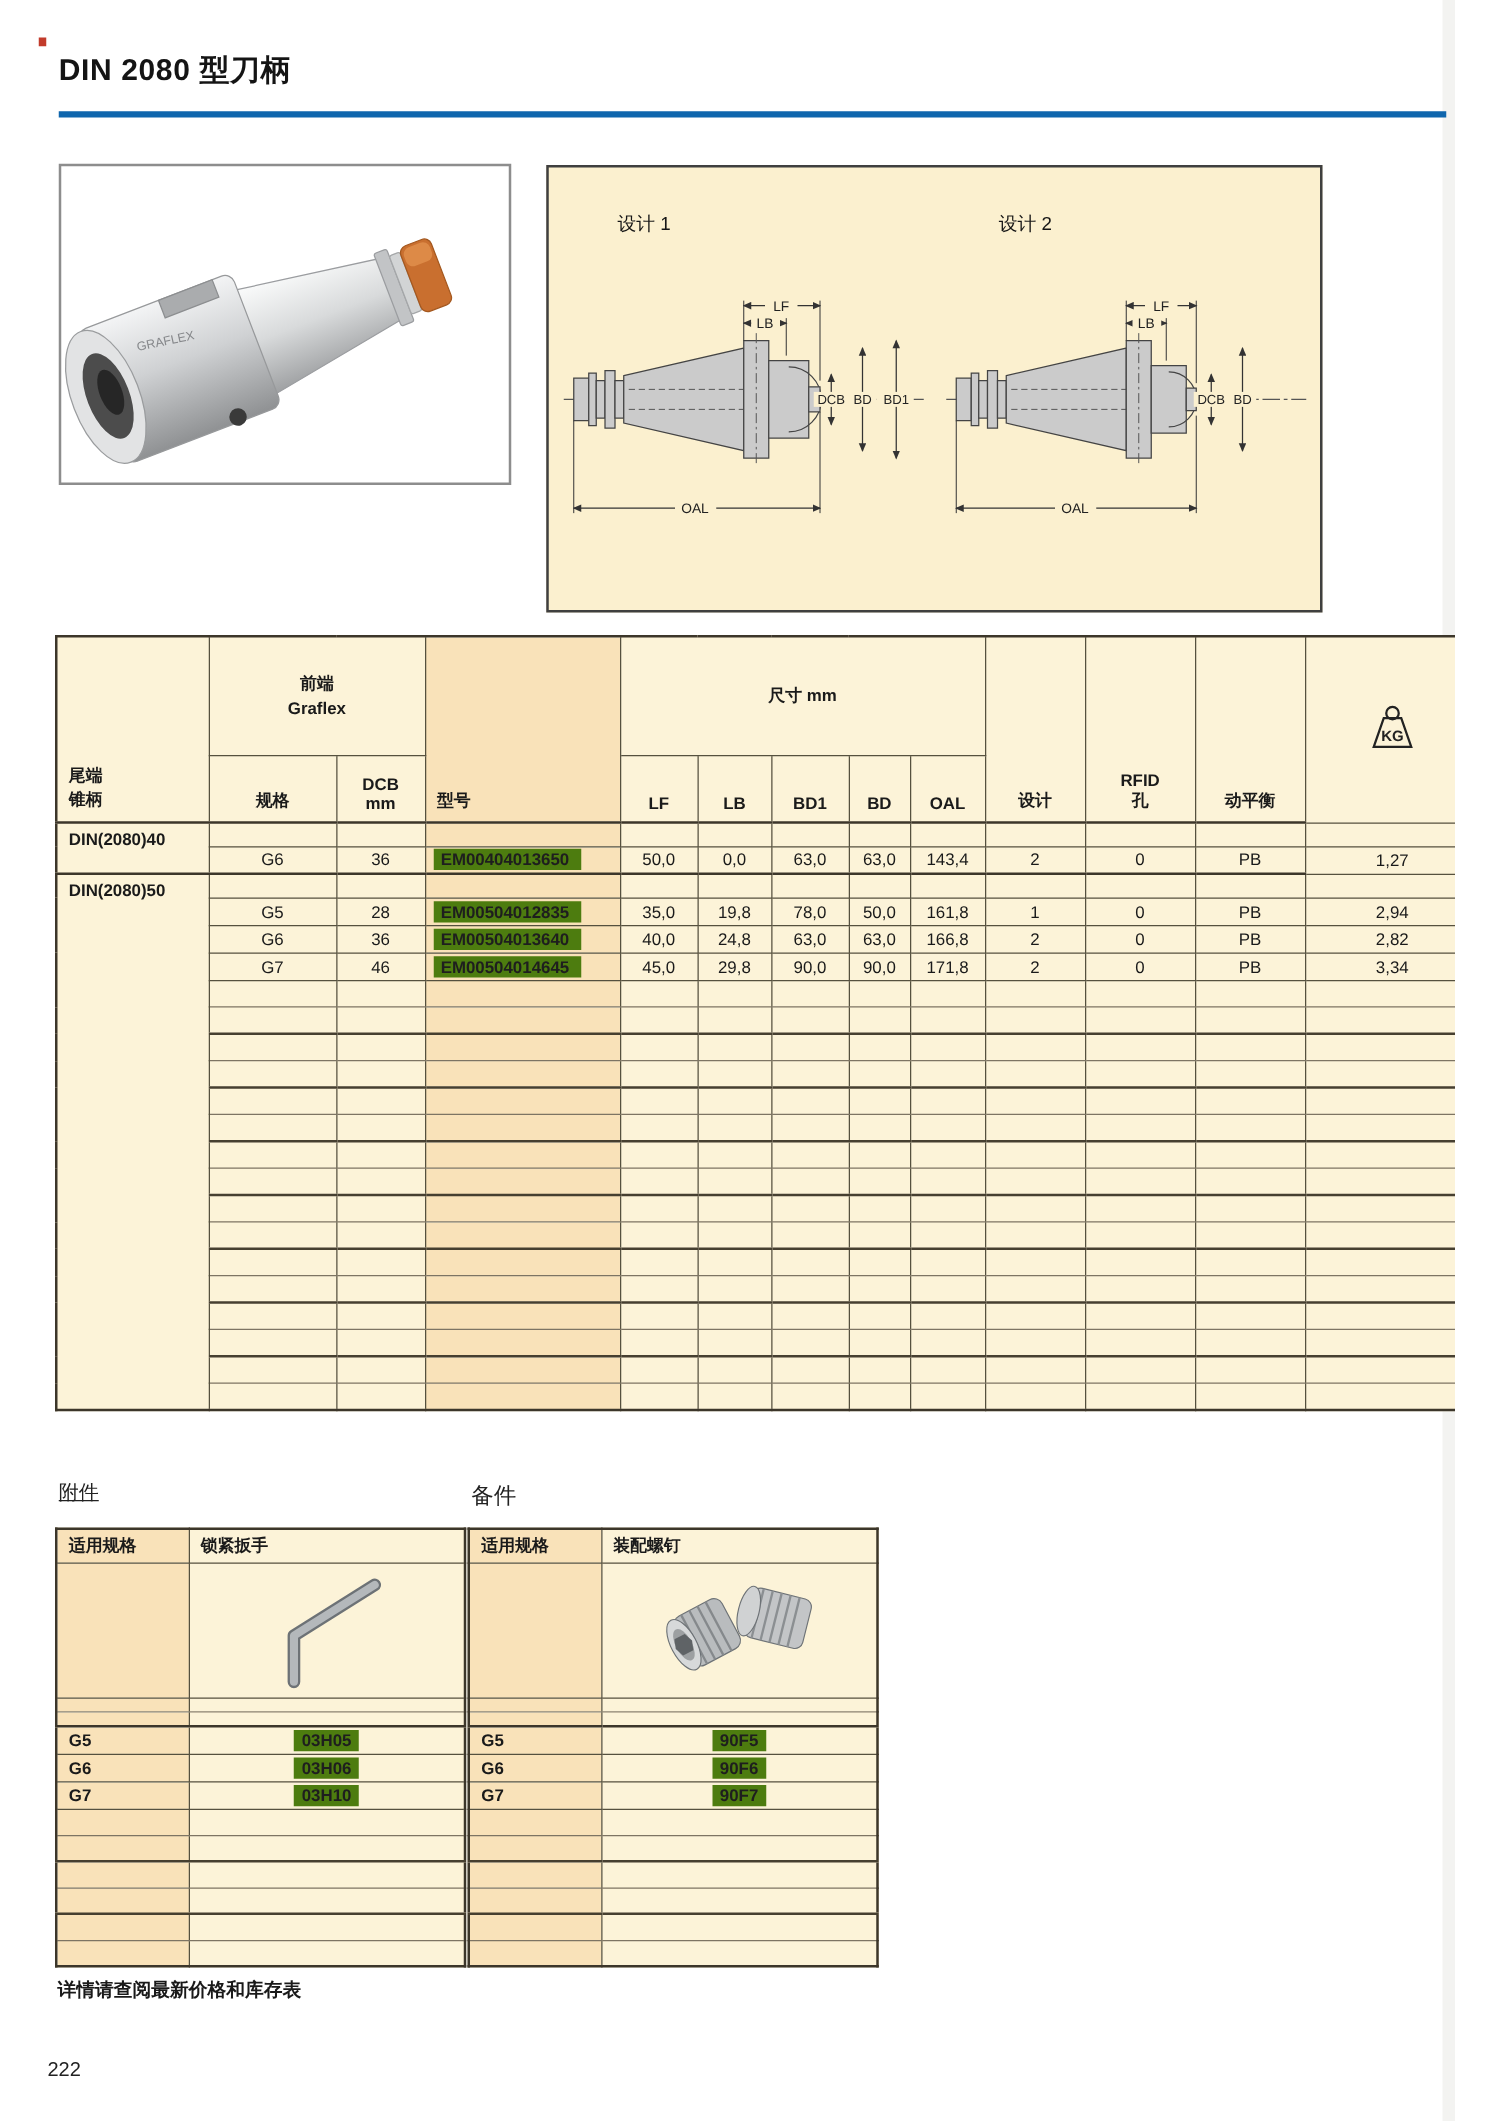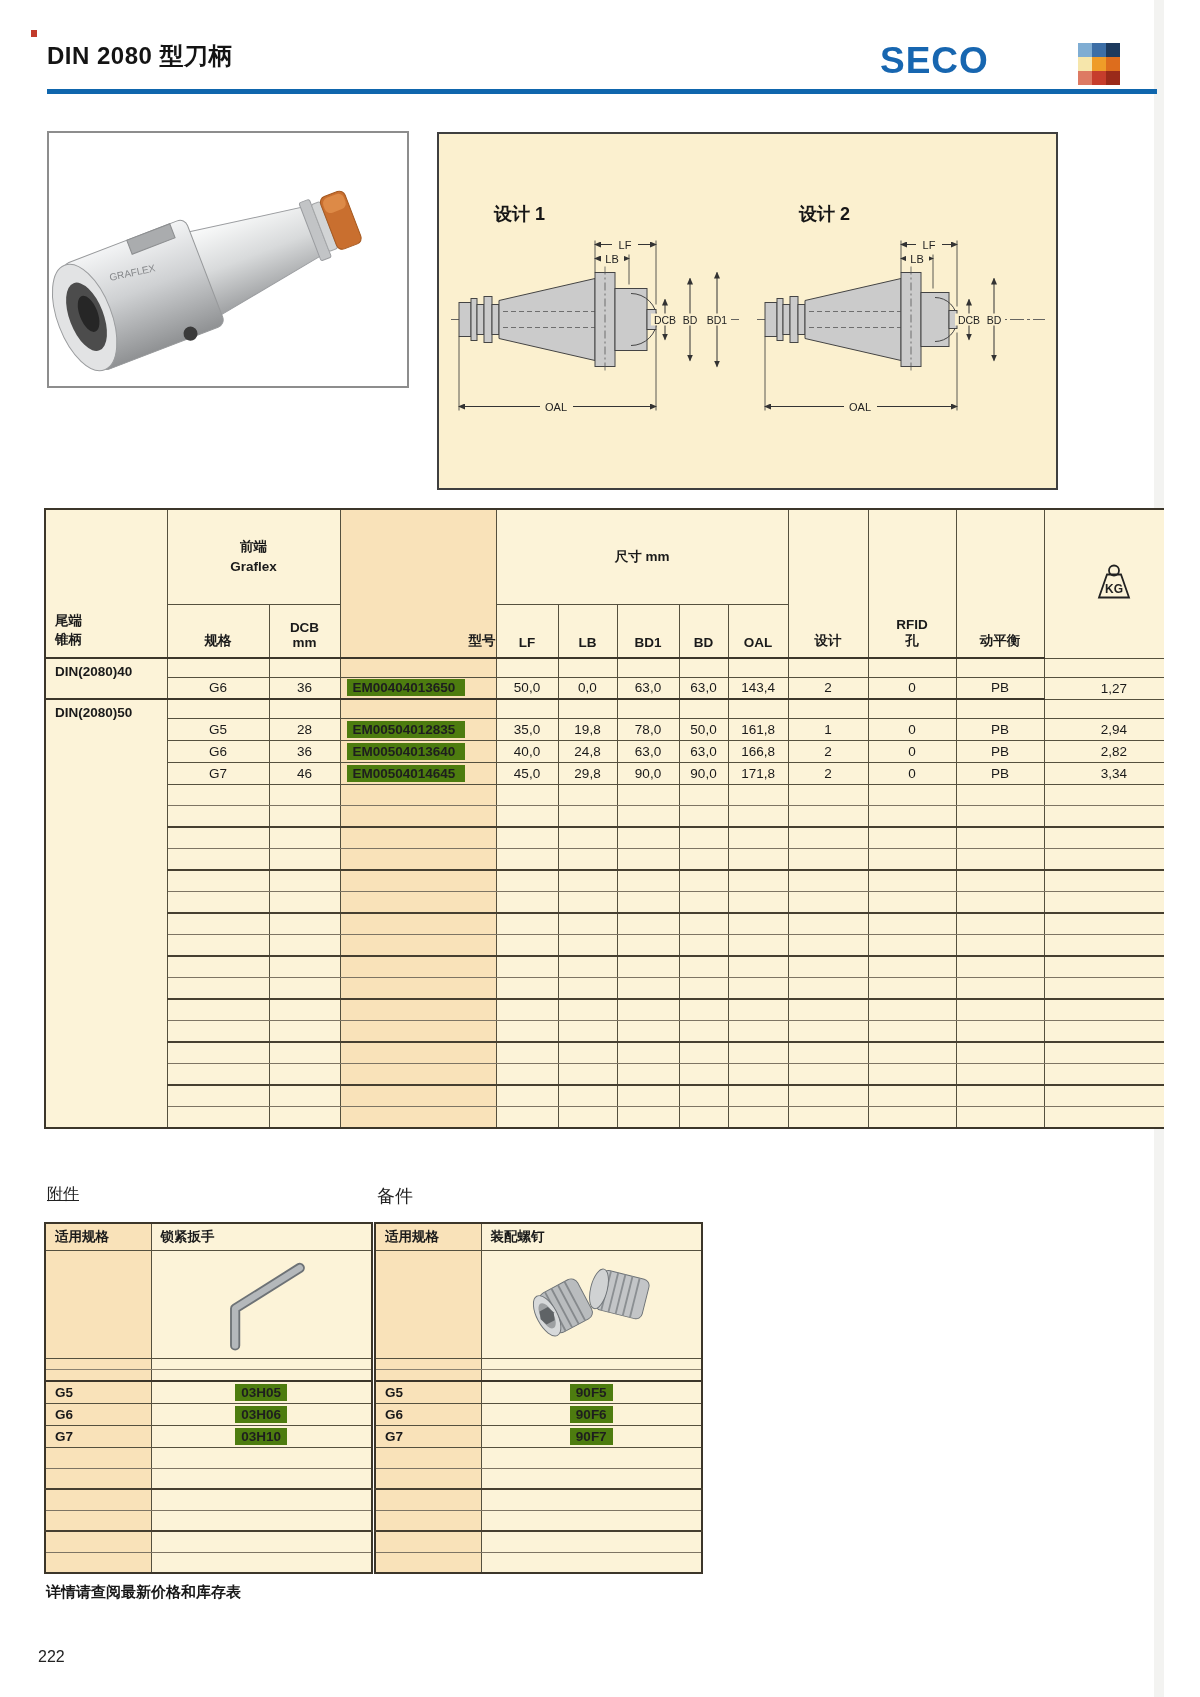--- a/index.html
+++ b/index.html
@@ -20,38 +20,38 @@
   .q7{background:#dd7a63}.q8{background:#c63d2c}.q9{background:#9a2a1a}
   .rule { position:absolute; left:47px; top:89px; width:1110px; height:5px; background:#0f66ad; }
   .subrow { position:absolute; left:47px; top:103px; width:1110px; height:22px; }
   .sub-left { position:absolute; left:0; top:0; font-size:16px; font-weight:700; }
   .sub-left sup { font-size:10px; }
   .sub-right { position:absolute; right:0; top:0; font-size:17px; font-weight:800; }
 
   
   .photo-box { position:absolute; left:47px; top:131px; width:362px; height:257px; border:2px solid #8d8d8d; background:#fff; overflow:hidden; }
   .diagram-box { position:absolute; left:437px; top:132px; width:621px; height:358px; border:2px solid #3f3f3f; background:#fbf0cf; }
-  .dlabel { position:absolute; top:36px; font-size:18px; font-weight:700; color:#161616;margin-top:32px; }
+  .dlabel { position:absolute; top:36px; font-size:15px; font-weight:400; color:#161616; }
   .dl1 { left:55px; } .dl2 { left:360px; }
   .dsvg { position:absolute; top:78px; width:300px; height:235px; }
   .ds1 { left:6px; } .ds2 { left:312px; }
 
   
   table { border-collapse:collapse; table-layout:fixed; }
   td { border:1px solid #55503e; font-size:13.5px; text-align:center; vertical-align:middle; overflow:hidden; white-space:nowrap; }
   .hl { display:inline-block; background:#4d7c0f; padding:1px 6px; font-weight:600; color:#1e1e1e; }
 
   
   .main-table { position:absolute; left:44px; top:508px; width:1139px; background:#fcf3d8; border:2px solid #3c362a; }
   .main-table col.mcol { background:#f9e2b9; }
   .hr1 { height:95px; } .hr2 { height:54px; }
   .hb { vertical-align:bottom; font-weight:700; padding-bottom:7px; }
   .c-rear { vertical-align:bottom; text-align:left; padding:14px 0 7px 9px; font-weight:700; line-height:1.45; }
   .c-front { vertical-align:middle; font-weight:700; line-height:1.45; }
-  .c-model { vertical-align:bottom; text-align:right; padding:0 0 7px 9px; font-weight:700; }
+  .c-model { vertical-align:bottom; text-align:left; padding:0 0 7px 9px; font-weight:700; }
   .c-dims { vertical-align:middle; font-weight:700;margin-left:17px; }
   .c-kg { vertical-align:middle; text-align:center; }
   .line { display:block; }
   .sp { height:19px; } .dr { height:22px; } .er { height:21.5px; }
   .gl { vertical-align:top; text-align:left; padding:5px 0 0 9px; font-weight:700; white-space:nowrap; }
   .ml { text-align:left; padding-left:6px; }
   .ml .hl { min-width:118px; text-align:left; }
   tr.gs td { border-top:2px solid #3c362a; }
   tr.er td { border-bottom:1px solid #7d7463; }
   tr.eb td { border-bottom:2px solid #463f30; }
@@ -79,34 +79,20 @@
   svg text { font-family:"Liberation Sans","DejaVu Sans",sans-serif; }
 </style>
 </head>
 <body>
 
 <div class="page">
   <div class="edge-strip"></div>
   <div class="artifact"></div>
 
   <div class="title">DIN 2080 型刀柄</div>
-  <div class="logo">
-    <div class="logo-text">SECO</div>
-    <div class="logo-grid">
-      <i class="q1"></i>
-        <i class="q2"></i>
-        <i class="q3"></i>
-      <i class="q4"></i>
-        <i class="q5"></i>
-        <i class="q6"></i>
-      <i class="q7"></i>
-        <i class="q8"></i>
-        <i class="q9"></i>
-    </div>
-  </div>
   <div class="rule"></div>
 
   <div class="photo-box">
     <svg width="358" height="253" viewBox="0 0 358 253">
       <defs>
         <linearGradient id="met" x1="0" y1="0" x2="0" y2="1">
           <stop offset="0" stop-color="#f3f4f5"></stop>
             <stop offset="0.45" stop-color="#cfd1d3"></stop>
             <stop offset="1" stop-color="#8f9193"></stop>
         </linearGradient>

